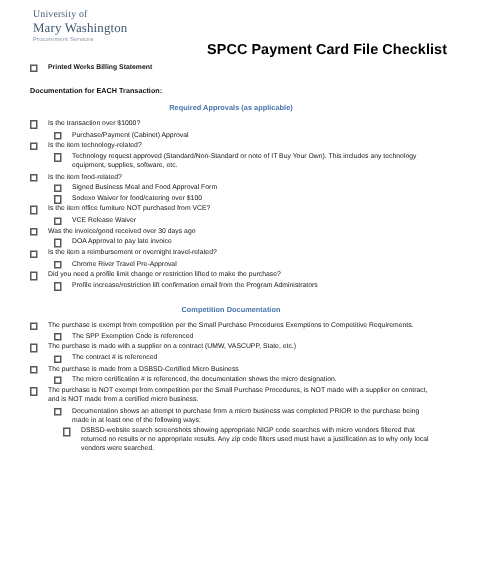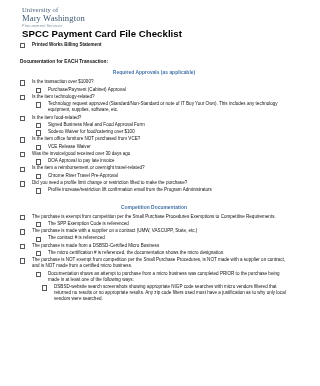--- a/index.html
+++ b/index.html
@@ -53,21 +53,21 @@
     margin-top: 2.2px;
     letter-spacing: .15px;
   }
 
   
   .doc-title {
     position: absolute;
     left: 0;
     top: 28px;
     width: 298px;
-    text-align: left;
+    text-align: right;
     padding-left: 22px;
     box-sizing: border-box;
     font-size: 9.6px;
     font-weight: bold;
     color: #000;
     letter-spacing: .05px;
   }
 
   
   .body {

